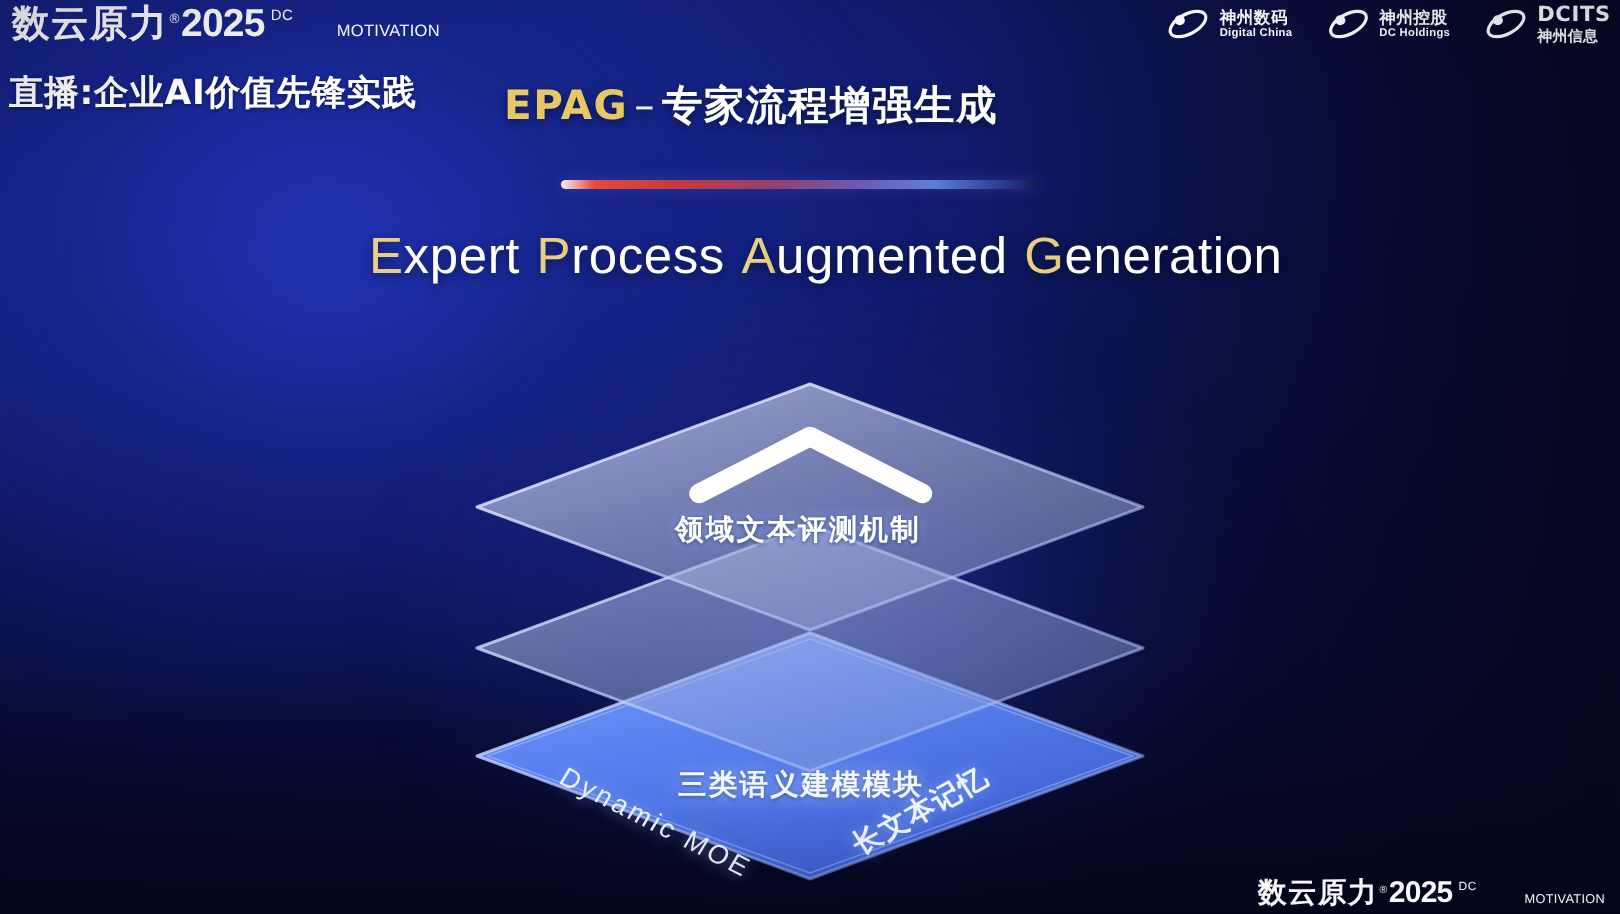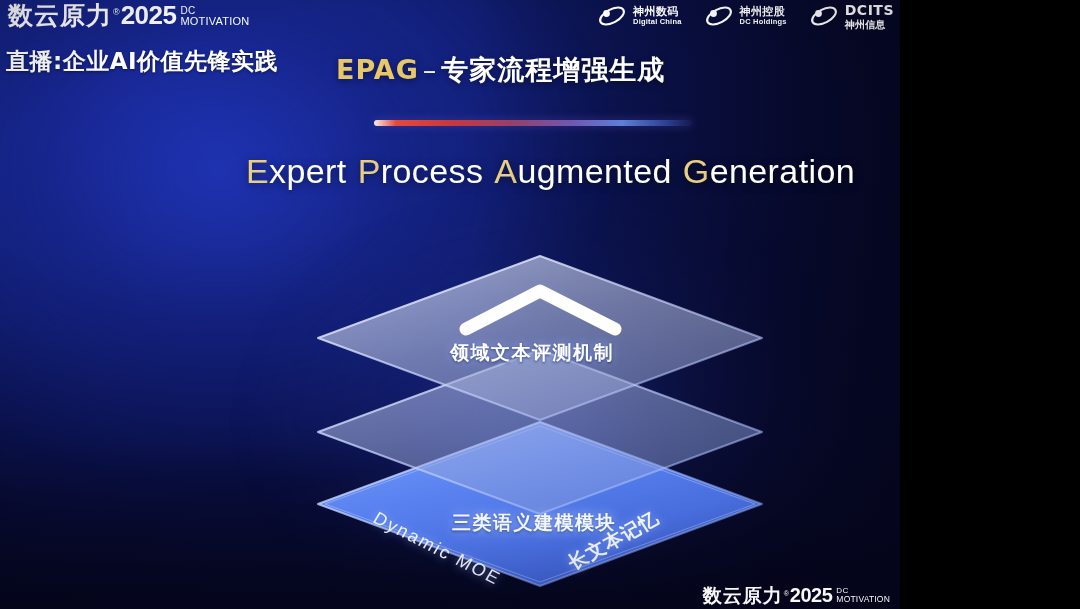--- a/index.html
+++ b/index.html
@@ -6,21 +6,21 @@
   html, body {
     margin: 0;
     padding: 0;
     background: #000;
   }
   body {
     font-family: "Liberation Sans", "DejaVu Sans", sans-serif;
   }
   #stage {
     position: relative;
-    width: 900px;
+    width: 1080px;
     height: 609px;
     overflow: hidden;
     background: #080a35;
   }
   
   .bg-base {
     position: absolute;
     inset: 0;
     background:
       radial-gradient(120% 95% at 18% 18%, #17268f 0%, #122079 26%, #0c1557 48%, #080c3a 70%, #05061f 100%);
@@ -110,20 +110,21 @@
     font-size: 10px;
     font-weight: 400;
     color: #ffffff;
     letter-spacing: 0.3px;
   }
   .logo-mot {
     font-size: 11px;
     font-weight: 400;
     color: #ffffff;
     letter-spacing: 0.2px;
+    margin-left: 44px;
   }
 
   
   .live-line {
     position: absolute;
     left: 6px;
     top: 46px;
     font-size: 23px;
     font-weight: 700;
     color: #ffffff;

